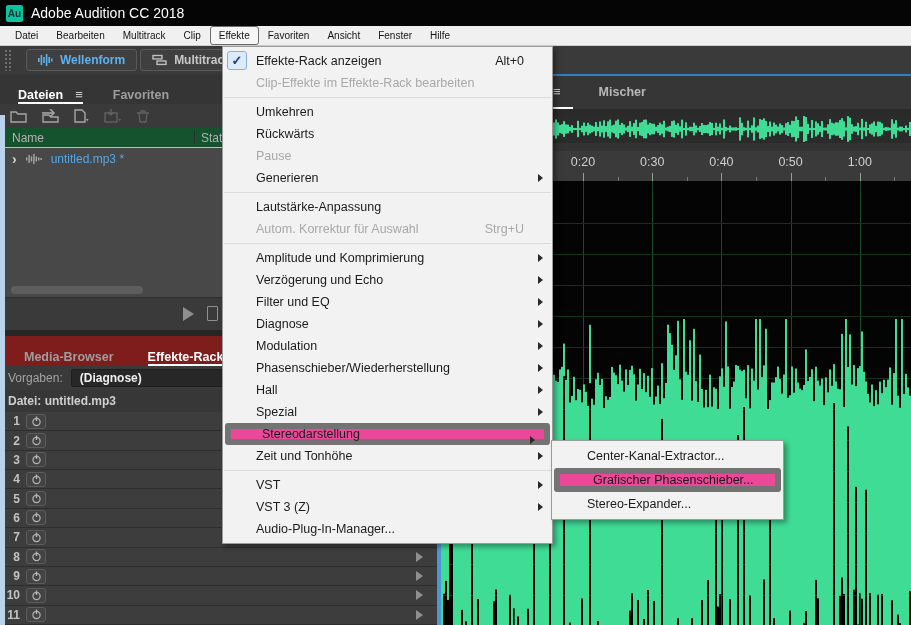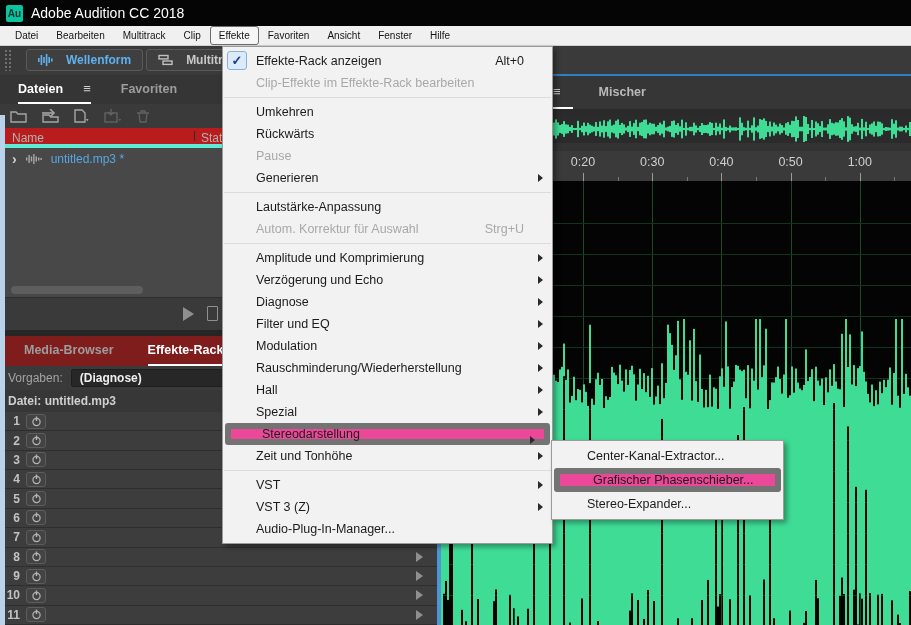--- a/index.html
+++ b/index.html
@@ -13,32 +13,32 @@
   .wtitle{color:#fff;font-size:14px}
 
   
   .menubar{position:absolute;left:0;top:26px;width:911px;height:20px;background:#f0f0f0;border-bottom:1px solid #cfcfcf;display:flex;align-items:center;padding-left:6px;font-size:10px;color:#141414}
   .mb-item{padding:1px 8px;border:1px solid transparent;border-radius:3px;line-height:15px}
   .mb-item.active{border-color:#6d6d6d;background:#f6f6f6}
 
   
   .toolbar{position:absolute;left:0;top:46px;width:911px;height:28px;background:#3a3a3a;display:flex;align-items:center}
   .grip{width:8px;height:22px;margin-left:4px;background-image:radial-gradient(circle at 2px 2px,#707070 1px,transparent 1.4px);background-size:4px 4px}
-  .viewbtn{display:flex;align-items:center;gap:13px;height:22px;padding:0 11px;margin-left:6px;border:1px solid #5a5a5a;border-radius:3px;background:#3f3f3f;font-size:12px;font-weight:bold}
+  .viewbtn{display:flex;align-items:center;gap:7px;height:22px;padding:0 11px;margin-left:6px;border:1px solid #5a5a5a;border-radius:3px;background:#3f3f3f;font-size:12px;font-weight:bold}
   .viewbtn.wf{color:#5fb2f0;margin-left:14px}
   .viewbtn.mt{color:#c9c9c9;margin-left:3px}
 
   
   .files-panel{position:absolute;left:0;top:75px;width:437px;height:255px;background:#3a3a3a}
   .tabs{position:absolute;left:0;top:0;width:100%;height:29px;background:#353535;display:flex;align-items:stretch;padding-left:18px;gap:30px}
-  .tab{display:flex;align-items:center;gap:20px;color:#9d9d9d;font-size:12.5px;font-weight:bold;border-bottom:2px solid transparent}
+  .tab{display:flex;align-items:flex-end;gap:12px;color:#9d9d9d;font-size:12.5px;font-weight:bold;border-bottom:2px solid transparent}
   .tab.active{color:#fff;border-bottom-color:#fff}
   .hamburger{color:#cfcfcf;font-size:13px;font-weight:normal}
   .ficons{position:absolute;left:0;top:29px;width:100%;height:24px;background:#3a3a3a;display:flex;align-items:center;gap:13px;padding-left:10px}
-  .fgrid-head{position:absolute;left:0;top:53px;width:100%;height:20px;background:#b91c1c;border-bottom:4px solid #5eead4;color:#b2b2b2;font-size:12px;line-height:20px}
+  .fgrid-head{position:absolute;left:0;top:53px;width:100%;height:20px;background:#14532d;border-bottom:1px solid #5eead4;color:#b2b2b2;font-size:12px;line-height:20px}
   .col-name{padding-left:12px}
   .col-status{position:absolute;left:201px;top:0}
   .col-div{position:absolute;left:194px;top:3px;bottom:3px;width:1px;background:#2c2c2c}
   .flist{position:absolute;left:0;top:73px;width:100%;height:135px;background:#484848}
   .frow{height:22px;display:flex;align-items:center;gap:9px;padding-left:12px}
   .chev{color:#d0d0d0;font-size:14px;font-weight:bold}
   .fname{color:#56a7e4;font-size:12px}
   .hscroll{position:absolute;left:0;top:208px;width:100%;height:14px;background:#484848}
   .hthumb{position:absolute;left:11px;top:3px;width:132px;height:8px;border-radius:4px;background:#5e5e5e}
   .transport{position:absolute;left:0;top:222px;width:100%;height:33px;background:#3a3a3a;border-top:1px solid #2e2e2e}
@@ -902,33 +902,33 @@
       <div class="menu-sep"></div>
       <div class="menu-item">
         <span class="mi-label">Amplitude und Komprimierung</span>
         <span class="mi-arrow"></span>
       </div>
       <div class="menu-item">
         <span class="mi-label">Verzögerung und Echo</span>
         <span class="mi-arrow"></span>
       </div>
       <div class="menu-item">
+        <span class="mi-label">Filter und EQ</span>
+        <span class="mi-arrow"></span>
+      </div>
+      <div class="menu-item">
         <span class="mi-label">Diagnose</span>
         <span class="mi-arrow"></span>
       </div>
       <div class="menu-item">
-        <span class="mi-label">Filter und EQ</span>
-        <span class="mi-arrow"></span>
-      </div>
-      <div class="menu-item">
         <span class="mi-label">Modulation</span>
         <span class="mi-arrow"></span>
       </div>
       <div class="menu-item">
-        <span class="mi-label">Rauschminderung/Wiederherstellung</span>
+        <span class="mi-label">Phasenschieber/Wiederherstellung</span>
         <span class="mi-arrow"></span>
       </div>
       <div class="menu-item">
         <span class="mi-label">Hall</span>
         <span class="mi-arrow"></span>
       </div>
       <div class="menu-item">
         <span class="mi-label">Spezial</span>
         <span class="mi-arrow"></span>
       </div>

